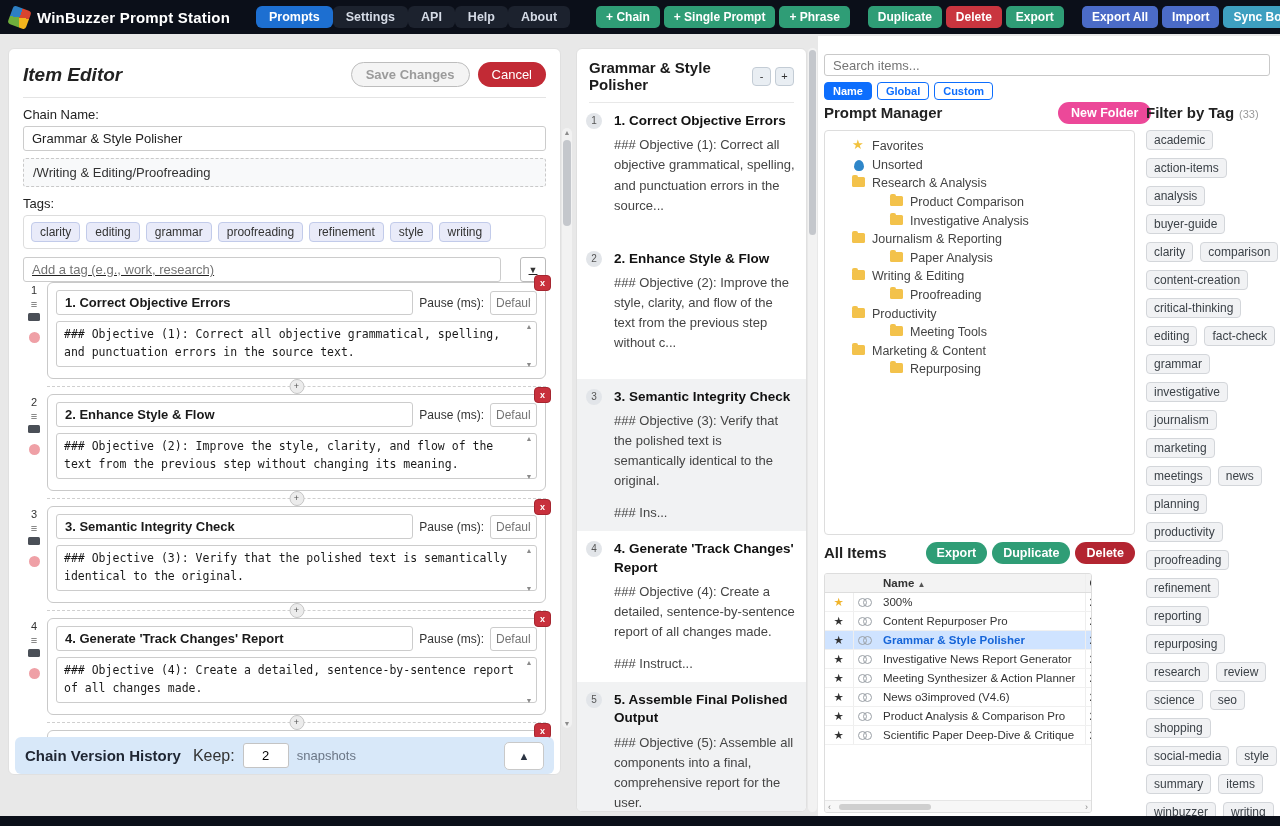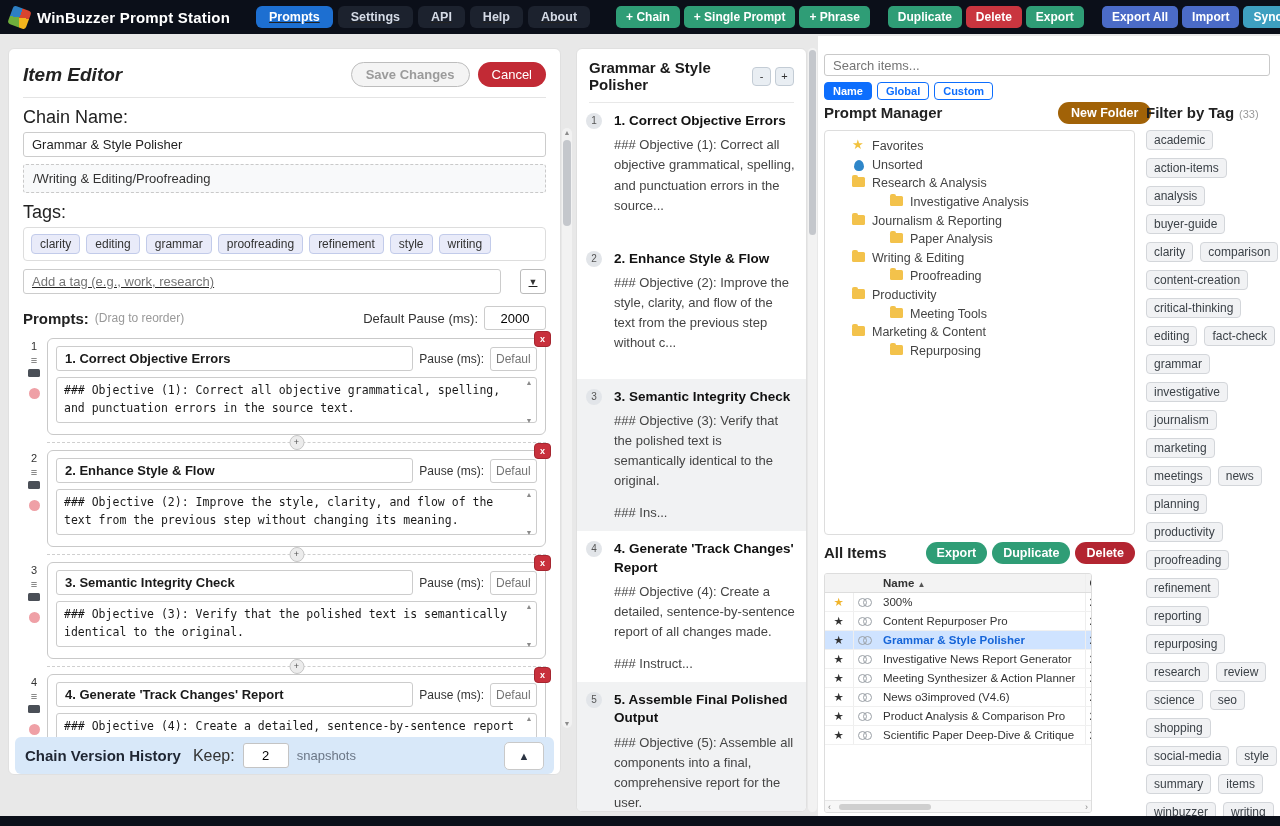--- a/index.html
+++ b/index.html
@@ -4,41 +4,41 @@
 <style>
   * { margin:0; padding:0; box-sizing:border-box; }
   html,body { width:1280px; height:826px; overflow:hidden; }
   body { position:relative; background:#e8e8e8; font-family:"Liberation Sans",sans-serif; font-size:13px; color:#222; }
   input, button, textarea { font-family:"Liberation Sans",sans-serif; }
 
   
   .header { position:absolute; left:0; top:0; width:1280px; height:34px; background:#0b0f19; display:flex; align-items:center; padding:0 10px; gap:8px; z-index:50; }
   .logo { width:19px; height:19px; border-radius:3px; background:conic-gradient(#d8452f 0 22%, #f2b41c 22% 45%, #6fae3c 45% 72%, #2d7fc3 72%); transform:rotate(20deg); flex:0 0 auto; }
   .app-title { color:#fff; font-size:15px; font-weight:700; letter-spacing:.2px; margin-right:18px; white-space:nowrap; }
-  .tabs { display:flex; gap:5px; align-items:center;text-decoration:underline; }
+  .tabs { display:flex; align-items:center; }
   .tab { padding:4px 13px; border-radius:6px; background:#1c222e; color:#d5dbe6; font-size:12.5px; font-weight:600; cursor:pointer; }
   .tab[data-active="true"] { background:#1d6fd1; color:#fff; }
   .hspacer { flex:1; }
   .btn-group { display:flex; gap:4px; margin-left:10px; }
   .hbtn { border:none; padding:4px 10px; border-radius:5px; color:#fff; font-size:12px; font-weight:700; cursor:pointer; white-space:nowrap; }
   .hbtn[data-style="green"] { background:#2f9d76; }
   .hbtn[data-style="red"]   { background:#c9353f; }
   .hbtn[data-style="blue"]  { background:#4b6bc7; }
   .hbtn[data-style="teal"]  { background:#3e9fc0; }
 
   
   .footer { position:absolute; left:0; top:816px; width:1280px; height:10px; background:#0b0f19; }
 
   
   .left-panel { position:absolute; left:8px; top:48px; width:553px; height:727px; background:#fff; border:1px solid #e0e0e0; border-radius:6px; padding:13px 14px 0 14px; overflow:hidden; }
   .editor-head { display:flex; align-items:center; gap:8px; padding-bottom:10px; border-bottom:1px solid #e4e4e4; }
   .editor-title { font-size:19px; font-weight:700; flex:1;font-style:italic; }
   .btn-save { background:#f4f4f4; border:1px solid #bdbdbd; color:#9b9b9b; border-radius:13px; padding:4px 14px; font-size:13px; font-weight:600; }
   .btn-cancel { background:#c22a35; border:none; color:#fff; border-radius:13px; padding:5px 14px; font-size:13px; font-weight:400; cursor:pointer; }
-  .fld-label { font-size:18px; color:#222; margin:9px 0 4px; }
+  .fld-label { font-size:13px; color:#222; margin:9px 0 4px; }
   .txt-input { width:100%; height:25px; border:1px solid #ccc; border-radius:3px; padding:0 8px; font-size:13px; color:#222; }
   .path-box { margin-top:7px; background:#f8f9fa; border:1px dashed #c9c9c9; border-radius:3px; padding:6px 9px; font-size:13px; color:#333; }
   .chips-box { border:1px solid #ddd; border-radius:4px; padding:6px 7px; display:flex; flex-wrap:wrap; gap:6px; }
   .chip { background:#e9ebf9; border:1px solid #c2cbea; border-radius:4px; padding:2px 8px; font-size:12px; color:#333; cursor:pointer; }
   .addtag-row { display:flex; gap:19px; margin-top:8px; align-items:flex-start;text-decoration:underline; }
   .addtag-row input { flex:1; }
   .dd-btn { width:26px; height:25px; border:1px solid #bbb; background:#fff; border-radius:3px; font-size:9px; color:#333; cursor:pointer; }
   .prompts-head { display:flex; align-items:center; gap:6px; margin:12px 0 8px; }
   .prompts-title { font-size:15px; font-weight:700; }
   .drag-hint { font-size:12px; color:#999; flex:1; }
@@ -89,21 +89,21 @@
   .step-body { font-size:13px; color:#454545; line-height:1.55; }
   .step-extra { font-size:13px; color:#454545; margin-top:14px; }
 
   
   .right-panel { position:absolute; left:818px; top:36px; width:462px; height:780px; background:#fff; }
   .search-input { position:absolute; left:6px; top:18px; width:446px; height:22px; border:1px solid #c9c9c9; border-radius:3px; padding:0 8px; font-size:13px; color:#555; }
   .filter-row { position:absolute; left:6px; top:46px; display:flex; gap:5px; }
   .fbtn { border:1px solid #0d6efd; background:#fff; color:#0d6efd; border-radius:4px; padding:2px 8px; font-size:11px; font-weight:600; cursor:pointer; }
   .fbtn[data-active="true"] { background:#0d6efd; color:#fff; }
   .pm-title { position:absolute; left:6px; top:68px; font-size:15px; font-weight:700; }
-  .new-folder { position:absolute; left:240px; top:66px; background:#a16207; border:none; color:#fff; border-radius:12px; padding:4px 13px; font-size:12.5px; font-weight:700; cursor:pointer; }
+  .new-folder { position:absolute; left:240px; top:66px; background:#ec4899; border:none; color:#fff; border-radius:12px; padding:4px 13px; font-size:12.5px; font-weight:700; cursor:pointer; }
   .ft-title { position:absolute; left:328px; top:68px; font-size:15px; font-weight:700; }
   .ft-count { font-size:11px; color:#9a9a9a; font-weight:400; margin-left:5px; }
   .tree-box { position:absolute; left:6px; top:94px; width:311px; height:405px; border:1px solid #ddd; border-radius:4px; background:#fff; padding:6px 4px; overflow:hidden; }
   .tree-row { display:flex; align-items:center; gap:6px; height:18.6px; font-size:12.5px; color:#444; cursor:pointer; padding-left:6px; }
   .tree-row[data-level="1"] { padding-left:44px; }
   .caret { width:11px; font-size:8px; color:#333; text-align:center; }
   .t-icon { width:14px; height:12px; position:relative; flex:0 0 auto; }
   .t-icon[data-icon="star-icon"]::before { content:"\2605"; color:#f2c23e; font-size:13px; position:absolute; top:-3px; }
   .t-icon[data-icon="inbox-icon"]::before { content:""; position:absolute; left:2px; top:1px; width:10px; height:11px; background:#2f86c9; border-radius:50% 50% 45% 45%/ 62% 62% 38% 38%; }
   .t-icon[data-icon="folder-icon"]::before { content:""; position:absolute; left:0; top:-2px; width:6px; height:3px; background:#f3c24b; border-radius:2px 2px 0 0; }
@@ -205,26 +205,20 @@
 
       <span class="chip">style</span>
 
       <span class="chip">writing</span>
     </div>
   <div class="addtag-row">
     <input class="txt-input" type="text" placeholder="Add a tag (e.g., work, research)" style="">
     <button class="dd-btn">▼</button>
   </div>
 
-  <div class="prompts-head">
-    <span class="prompts-title">Prompts:</span>
-    <span class="drag-hint">(Drag to reorder)</span>
-    <span class="dp-label">Default Pause (ms):</span>
-    <input class="dp-input" type="text" value="2000" style="">
-  </div>
 
   <div class="cards">
 
       <div>
         <div class="pcard">
           <div class="gutter">
             <span class="g-num">1</span>
             <span class="drag-handle">≡</span>
             <span class="comment-icon"></span>
             <span class="status-dot"></span>
@@ -433,20 +427,25 @@
         <span class="t-icon" data-icon="inbox-icon"></span>
         <span>Unsorted</span>
       </div>
 
       <div class="tree-row" data-level="0">
         <span class="caret" data-caret="down"></span>
         <span class="t-icon" data-icon="folder-icon"></span>
         <span>Research &amp; Analysis</span>
       </div>
 
+      <div class="tree-row" data-level="1">
+        <span class="caret" data-caret="none"></span>
+        <span class="t-icon" data-icon="folder-icon"></span>
+        <span>Product Comparison</span>
+      </div>
 
       <div class="tree-row" data-level="1">
         <span class="caret" data-caret="none"></span>
         <span class="t-icon" data-icon="folder-icon"></span>
         <span>Investigative Analysis</span>
       </div>
 
       <div class="tree-row" data-level="0">
         <span class="caret" data-caret="down"></span>
         <span class="t-icon" data-icon="folder-icon"></span>

